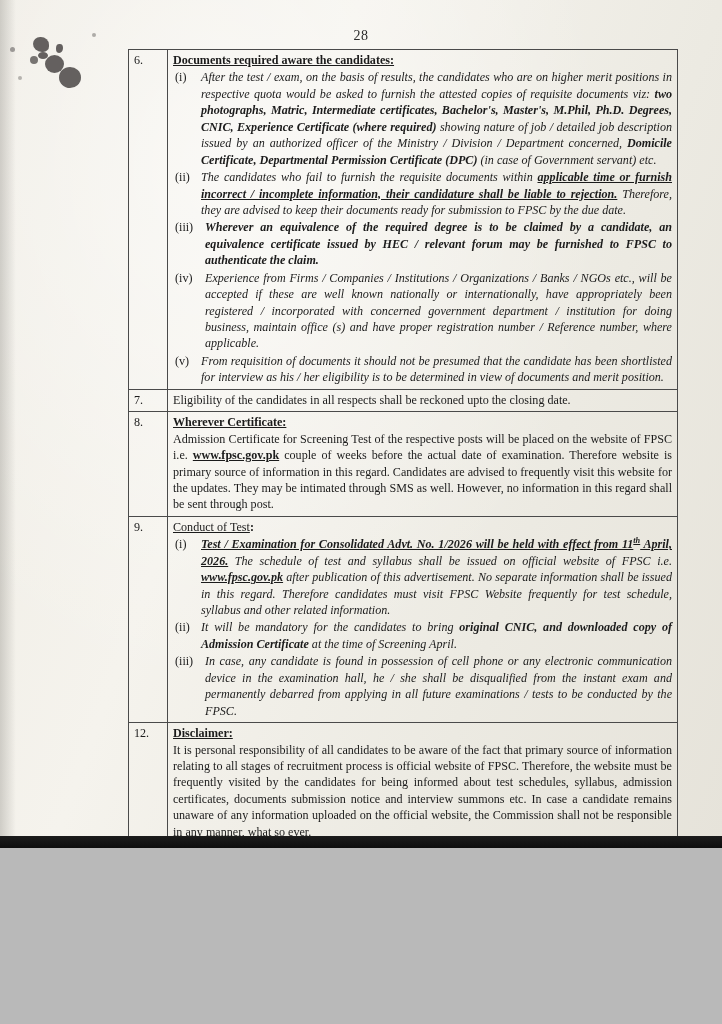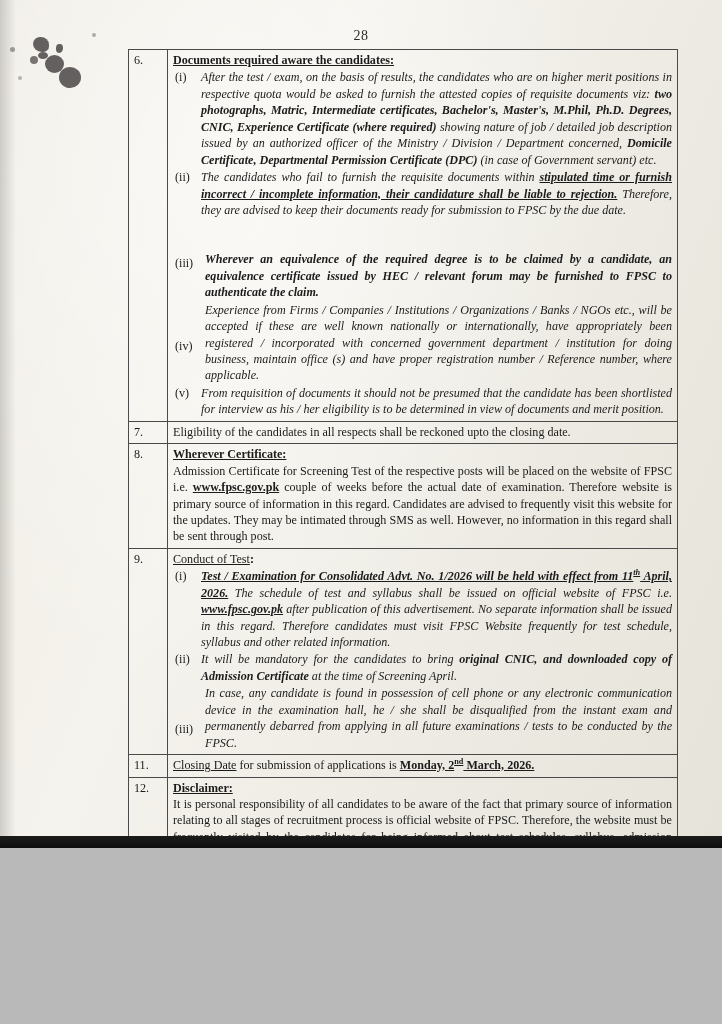--- a/index.html
+++ b/index.html
@@ -107,27 +107,27 @@
   
   .sub {
     display: flex;
     margin-top: 1px;
   }
   .sub .rn {
     flex: 0 0 26px;
     text-align: left;
     padding-left: 2px;
   }
-  .sub .rn.wide { flex: 0 0 30px; margin-top: 36px; }
+  .sub .rn.wide { flex: 0 0 30px; }
   .sub .tx {
     flex: 1 1 auto;
     text-align: justify;
     font-style: italic;
   }
-  .sub .tx.bold { font-weight: bold; margin-top: 32px; }
+  .sub .tx.bold { font-weight: bold; }
 
   sup { font-size: 0.68em; vertical-align: super; line-height: 0; }
 
   
   .sig-wrap {
     position: absolute;
     left: 432px;
     top: 905px;
     width: 270px;
   }
@@ -182,21 +182,21 @@
         <td class="body">
           <div class="hd">Documents required aware the candidates:</div>
 
           <div class="sub">
             <span class="rn">(i)</span>
             <span class="tx"><span>After the test / exam, on the basis of results, the candidates who are on higher merit positions in respective quota would be asked to furnish the attested copies of requisite documents viz: </span><b class="nb">two photographs, Matric, Intermediate certificates, Bachelor's, Master's, M.Phil, Ph.D. Degrees, CNIC, Experience Certificate (where required)</b><span> showing nature of job / detailed job description issued by an authorized officer of the Ministry / Division / Department concerned, </span><b class="nb">Domicile Certificate, Departmental Permission Certificate (DPC)</b><span> (in case of Government servant) etc.</span></span>
           </div>
 
           <div class="sub">
             <span class="rn">(ii)</span>
-            <span class="tx"><span>The candidates who fail to furnish the requisite documents within </span><span class="bu">stipulated time or furnish incorrect / incomplete information, their candidature shall be liable to rejection.</span><span> Therefore, they are advised to keep their documents ready for submission to FPSC by the due date.</span></span>
+            <span class="tx"><span>The candidates who fail to furnish the requisite documents within </span><span class="bu">applicable time or furnish incorrect / incomplete information, their candidature shall be liable to rejection.</span><span> Therefore, they are advised to keep their documents ready for submission to FPSC by the due date.</span></span>
           </div>
 
           <div class="sub">
             <span class="rn wide">(iii)</span>
             <span class="tx bold">Wherever an equivalence of the required degree is to be claimed by a candidate, an equivalence certificate issued by HEC / relevant forum may be furnished to FPSC to authenticate the claim.</span>
           </div>
 
           <div class="sub">
             <span class="rn wide">(iv)</span>
             <span class="tx">Experience from Firms / Companies / Institutions / Organizations / Banks / NGOs etc., will be accepted if these are well known nationally or internationally, have appropriately been registered / incorporated with concerned government department / institution for doing business, maintain office (s) and have proper registration number / Reference number, where applicable.</span>
@@ -238,24 +238,20 @@
           </div>
 
           <div class="sub">
             <span class="rn wide">(iii)</span>
             <span class="tx">In case, any candidate is found in possession of cell phone or any electronic communication device in the examination hall, he / she shall be disqualified from the instant exam and permanently debarred from applying in all future examinations / tests to be conducted by the FPSC.</span>
           </div>
         </td>
       </tr>
 
 
-      <tr>
-        <td class="num">11.</td>
-        <td class="body"><span class="hd-inline">Closing Date</span><span> for submission of applications is </span><span class="bu">Monday, 2</span><sup class="bu">nd</sup><span class="bu"> March, 2026.</span></td>
-      </tr>
 
       <tr>
         <td class="num">12.</td>
         <td class="body">
           <div class="hd">Disclaimer:</div>
           <div>It is personal responsibility of all candidates to be aware of the fact that primary source of information relating to all stages of recruitment process is official website of FPSC. Therefore, the website must be frequently visited by the candidates for being informed about test schedules, syllabus, admission certificates, documents submission notice and interview summons etc. In case a candidate remains unaware of any information uploaded on the official website, the Commission shall not be responsible in any manner, what so ever.</div>
         </td>
       </tr>
 
     </tbody>

